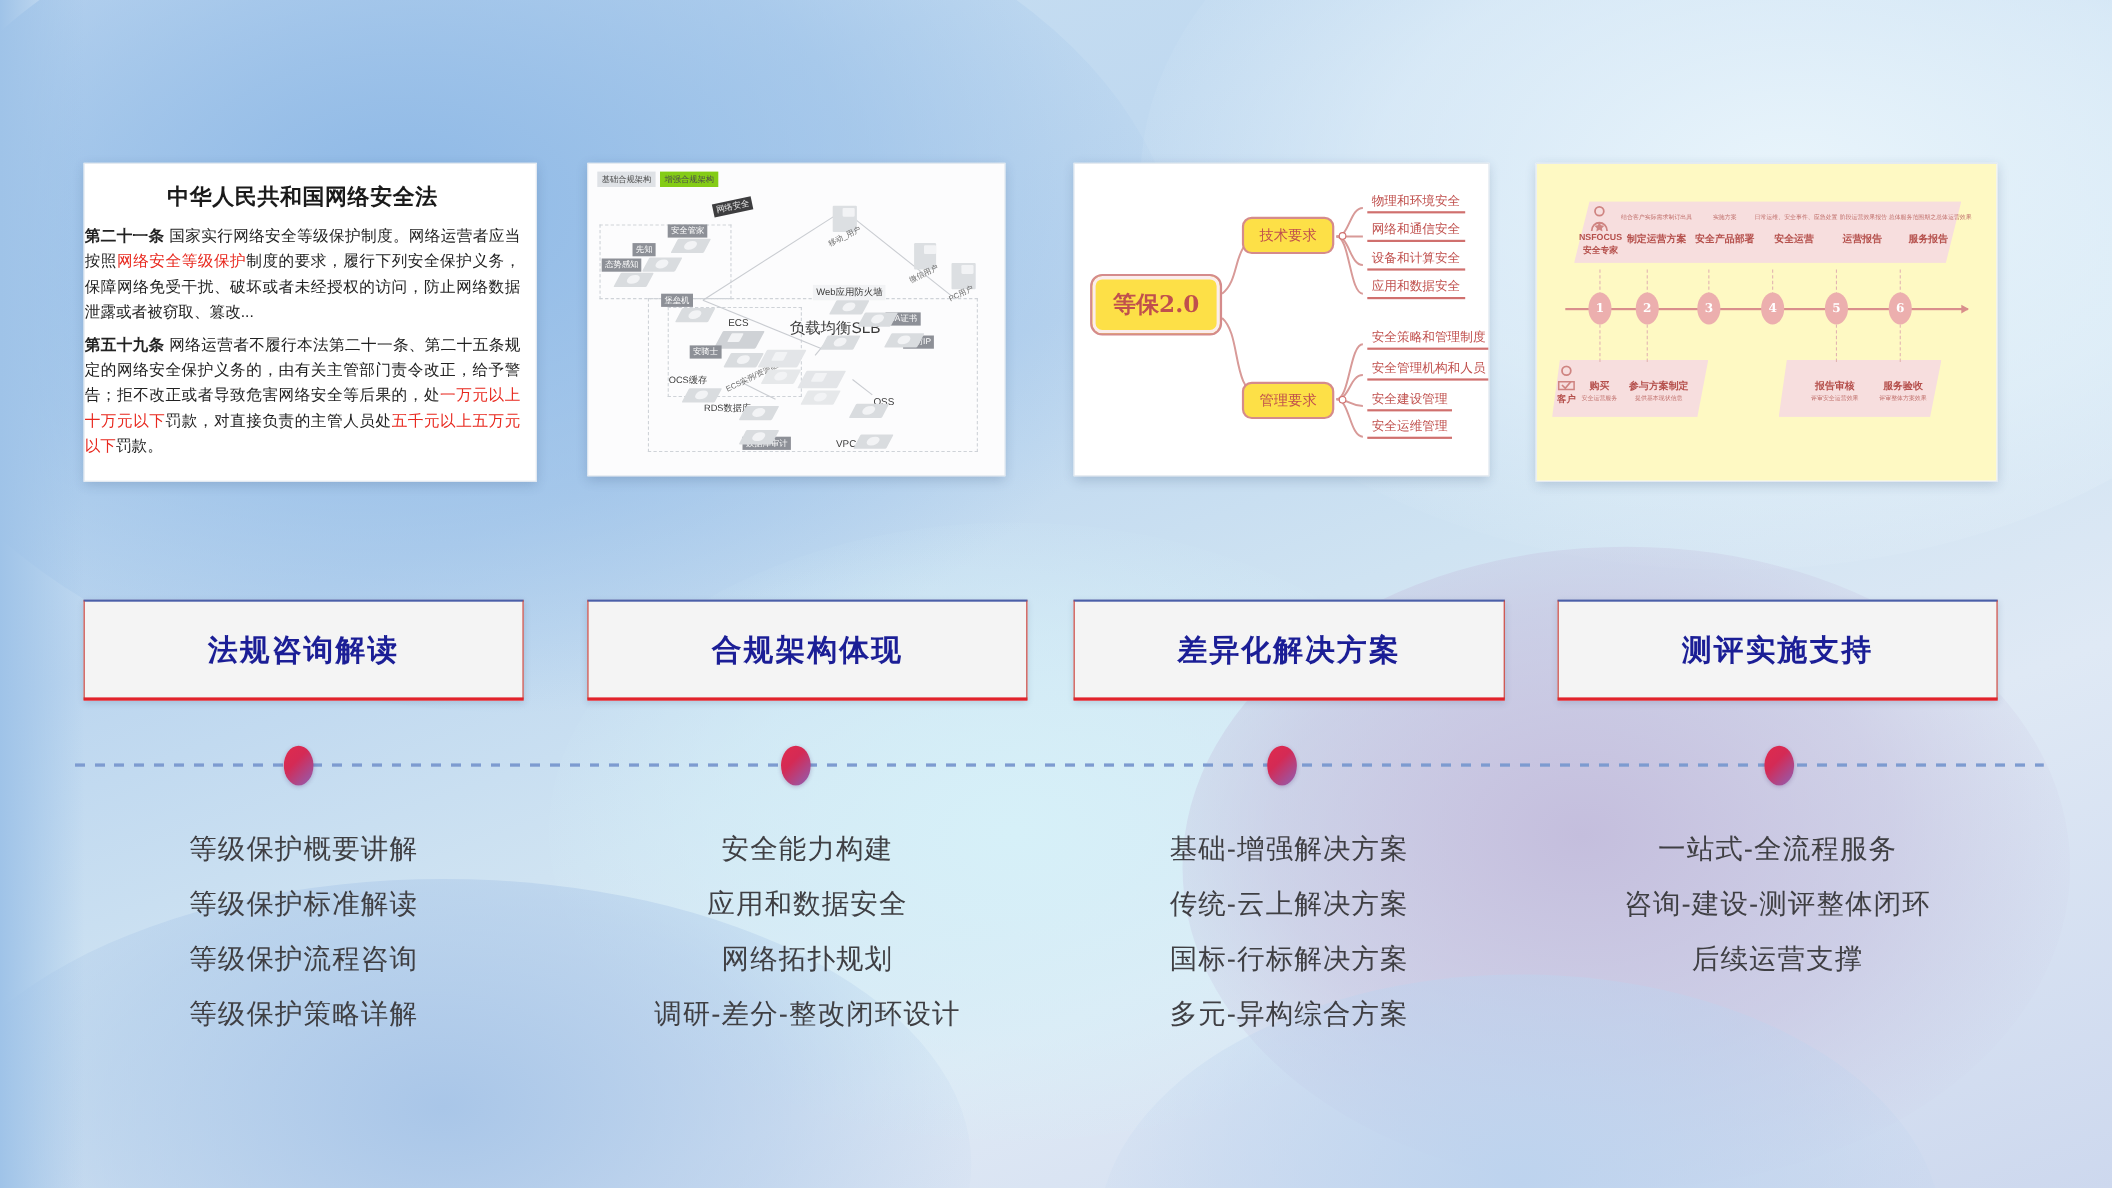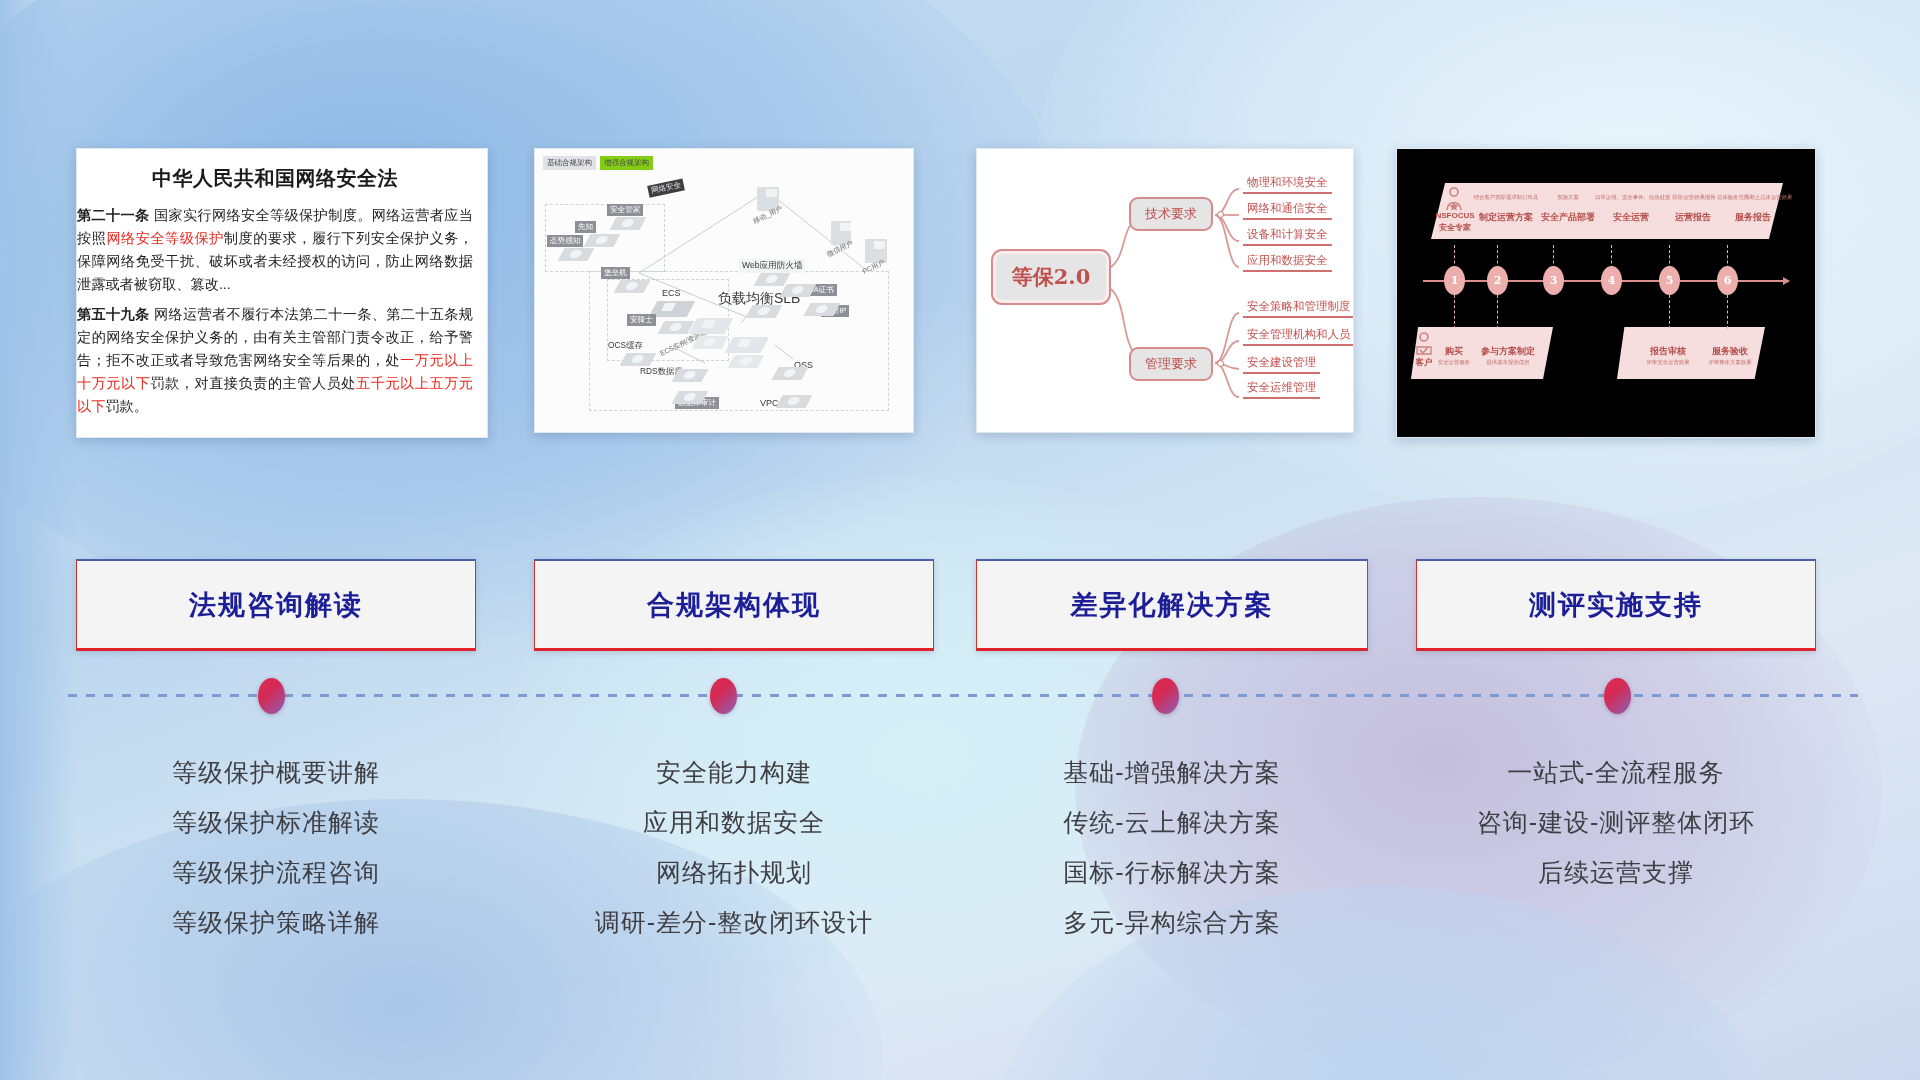--- a/index.html
+++ b/index.html
@@ -65,56 +65,56 @@
   .node i{ position:absolute; left:0; top:4px; width:30px; height:13px; background:#d9dcdf;
            transform:skewX(-28deg); border-radius:1px; }
   .node i:after{ content:""; position:absolute; left:9px; top:2px; width:11px; height:8px;
                  background:#f2f3f5; border-radius:50%; }
   .node.sq i:after{ border-radius:1px; }
   .zone{ position:absolute; border:1px dashed #cfd3d8; }
 
   
   .mm{ position:relative; width:100%; height:100%; background:#fff; }
   .mmbox{
-    position:absolute; border:2px solid #d58b8b; background:#e5e5e5; border-radius:9px;
+    position:absolute; border:2px solid #d58b8b; background:#fde047; border-radius:9px;
     color:#c0504d; display:flex; align-items:center; justify-content:center;
     font-family:"DejaVu Serif","Liberation Serif",serif;
   }
   .mmroot{ left:14px; top:100px; width:120px; height:56px; font-size:21px; font-weight:600;
            border-radius:11px; box-shadow:0 0 0 3px #fbeded inset; }
   .mmsub{ width:84px; height:34px; font-size:13px; }
   .mmsub.t{ left:152px; top:48px; }
   .mmsub.m{ left:152px; top:198px; }
   .leaf{ position:absolute; font-size:11.5px; color:#c0504d; white-space:nowrap;
          font-family:"DejaVu Serif","Liberation Serif",serif;
          border-bottom:2px solid #d0706e; padding:0 4px 2px 4px; }
   .dotc{ position:absolute; width:7px; height:7px; border:1.4px solid #d0706e; border-radius:50%; background:#fff; }
 
   
-  .flow{ position:relative; width:100%; height:100%; background:#000000; }
+  .flow{ position:relative; width:100%; height:100%; background:#fef9c3; }
   .band{ position:absolute; background:#f7dede; }
   .band.top{ left:34px; top:34px; width:352px; height:56px;
              clip-path:polygon(4% 0,100% 0,96% 100%,0 100%); }
   .band.bl{ left:14px; top:178px; width:142px; height:52px;
             clip-path:polygon(5% 0,100% 0,93% 100%,0 100%); }
   .band.br{ left:220px; top:178px; width:148px; height:52px;
             clip-path:polygon(5% 0,100% 0,93% 100%,0 100%); }
   .fl-t{ position:absolute; font-size:5.4px; color:#c0706c; white-space:nowrap; text-align:center; }
   .fl-m{ position:absolute; font-size:9px; font-weight:700; color:#b5504c; white-space:nowrap; text-align:center; }
   .axis{ position:absolute; left:26px; top:131px; width:366px; height:1.6px; background:#d98f8c; }
   .axis:after{ content:""; position:absolute; right:-1px; top:-3.4px; border-left:7px solid #d98f8c;
                border-top:4px solid transparent; border-bottom:4px solid transparent; }
   .stepo{ position:absolute; width:21px; height:29px; border-radius:50%; background:#ecafae;
           color:#fff; font-size:11px; font-weight:700; display:flex; align-items:center; justify-content:center;
           font-family:"DejaVu Serif","Liberation Serif",serif; }
   .dash{ position:absolute; width:0; border-left:1px dashed #e2b4b2; }
   .person{ position:absolute; color:#cf8481; }
 
   
-  .heads{ position:absolute; left:0; top:545px; width:1920px; height:98px;margin-top:14px; }
+  .heads{ position:absolute; left:0; top:545px; width:1920px; height:98px; }
   .head{
     position:absolute; top:0; height:92px; background:#f4f4f4;
     border-top:2px solid #4a5fa8; border-bottom:3px solid #e1222b;
     border-left:1px solid #c7362f; border-right:1px solid #c7362f;
     display:flex; align-items:center; justify-content:center;
     box-shadow:0 2px 6px rgba(40,70,110,.18);
   }
   .head span{ font-size:27px; font-weight:700; color:#1b1e96; letter-spacing:2px; }
   .h1{ left:76px;  width:400px; }
   .h2{ left:534px; width:400px; }

